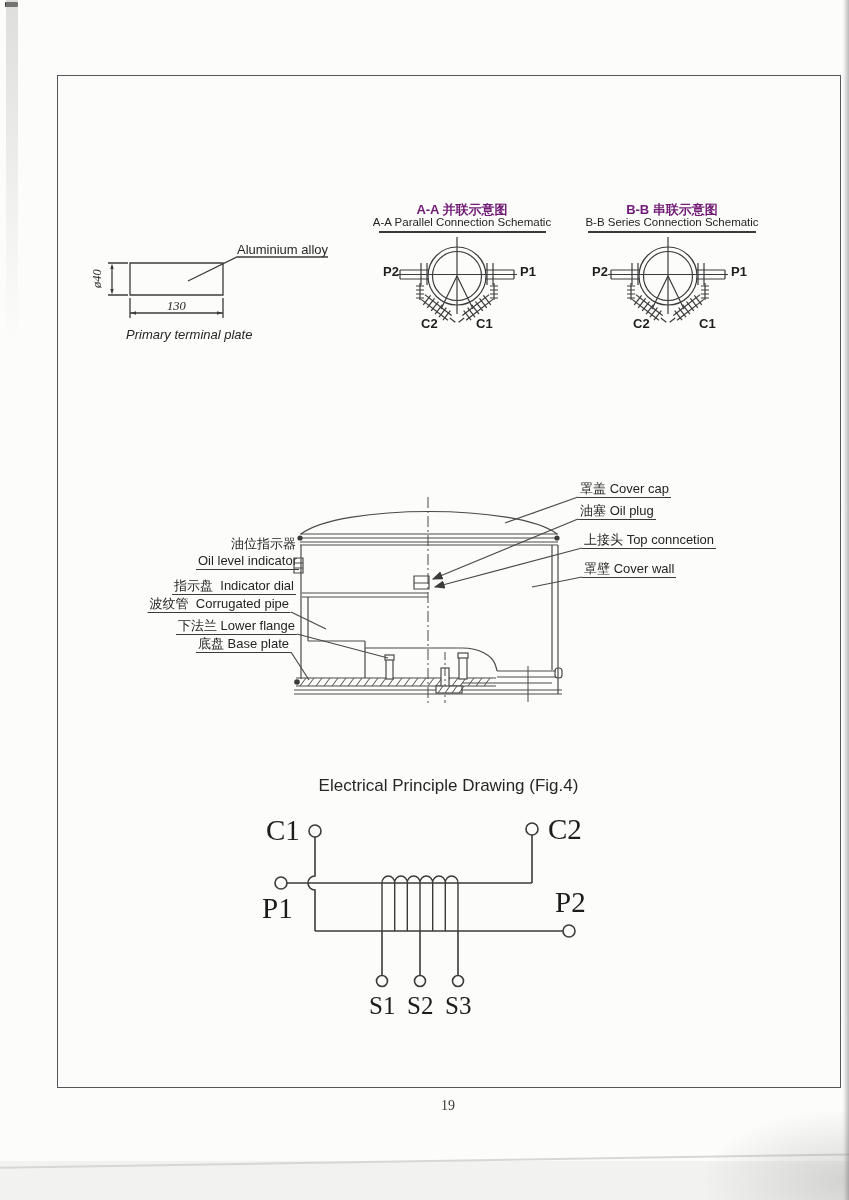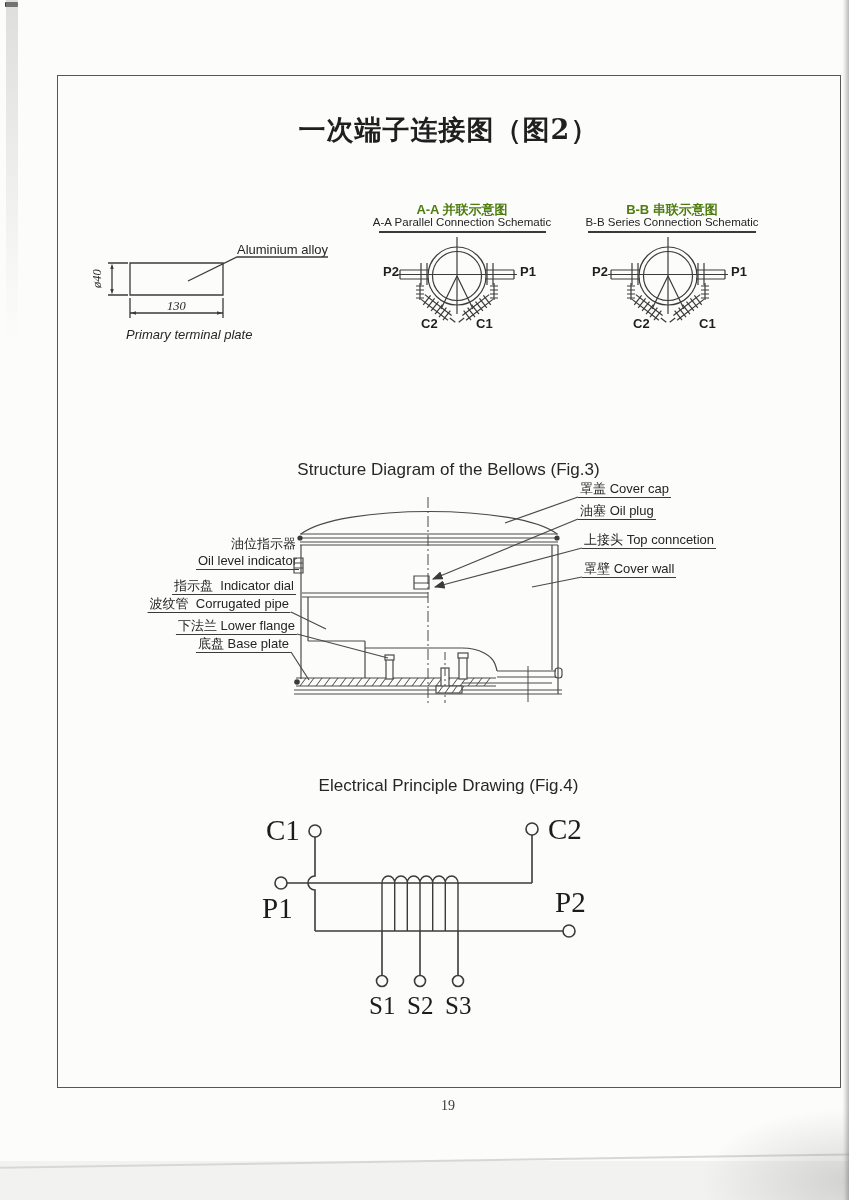--- a/index.html
+++ b/index.html
@@ -19,21 +19,21 @@
   .bottom-shade{position:absolute;left:0;top:1161px;width:849px;height:39px;background:#f2f2f0;
                 transform:rotate(-0.0deg);}
   .br-shade{position:absolute;right:0;top:1108px;width:150px;height:92px;
             background:radial-gradient(ellipse at 100% 80%,rgba(150,150,148,.35),transparent 70%);}
   
   .title-zh{position:absolute;left:57px;width:783px;text-align:center;
             font-family:"DejaVu Serif","Liberation Serif",serif;font-size:27px;font-weight:600;
             color:#1f1f1f;letter-spacing:1px;}
   .title-en{position:absolute;left:57px;width:783px;text-align:center;
             font-size:17px;color:#272727;}
-  .schem-title-zh{position:absolute;width:220px;text-align:center;font-size:13px;font-weight:700;color:#4d7c0f;}
+  .schem-title-zh{position:absolute;width:220px;text-align:center;font-size:13px;font-weight:700;color:#701a75;}
   .schem-title-en{position:absolute;width:220px;text-align:center;font-size:11.5px;color:#242424;}
   .schem-underline{position:absolute;height:2px;background:#3a3a3b;}
   .term{position:absolute;font-size:13px;font-weight:700;color:#1e1e1e;}
   .small-lbl{position:absolute;font-size:13px;color:#262626;white-space:nowrap;}
   .dim{position:absolute;font-family:"Liberation Serif",serif;font-style:italic;font-size:12.5px;color:#262626;}
   .mat-line{position:absolute;font-size:15.5px;color:#1f1f1f;white-space:nowrap;}
   .bl{position:absolute;font-size:13px;color:#242424;white-space:nowrap;
       border-bottom:1.6px solid #3b3b3b;padding:0 2px 1px 2px;line-height:15px;}
   .bl-plain{position:absolute;font-size:13px;color:#242424;white-space:nowrap;line-height:15px;}
   .r-anchor{transform:translateX(-100%);} 
@@ -48,21 +48,20 @@
 
   <div class="dash-tl"></div>
   <div class="left-strip"></div>
   <div class="bottom-shade"></div>
   <div class="bottom-edge"></div>
   <div class="br-shade"></div>
   <div class="right-strip"></div>
 
   <div class="page-border"></div>
 
-  <div class="title-zh" style="top:112px;">一次端子连接图（图2）</div>
 
   <div class="schem-title-zh" style="left:352px;top:201px;">A-A 并联示意图</div>
   <div class="schem-title-en" style="left:352px;top:216px;">A-A Parallel  Connection Schematic</div>
   <div class="schem-underline" style="left:379px;top:231px;width:167px;"></div>
 
   <div class="schem-title-zh" style="left:562px;top:201px;">B-B 串联示意图</div>
   <div class="schem-title-en" style="left:562px;top:216px;">B-B Series Connection Schematic</div>
   <div class="schem-underline" style="left:588px;top:231px;width:168px;"></div>
 
   <div class="small-lbl" style="left:237px;top:242px;">Aluminium alloy</div>
@@ -74,21 +73,20 @@
   <div class="term" style="left:520px;top:264px;">P1</div>
   <div class="term" style="left:421px;top:316px;">C2</div>
   <div class="term" style="left:476px;top:316px;">C1</div>
 
   <div class="term" style="left:592px;top:264px;">P2</div>
   <div class="term" style="left:731px;top:264px;">P1</div>
   <div class="term" style="left:633px;top:316px;">C2</div>
   <div class="term" style="left:699px;top:316px;">C1</div>
 
 
-  <div class="title-en" style="top:460px;">Structure Diagram of the Bellows (Fig.3)</div>
 
   <div class="bl-plain r-anchor" style="left:296px;top:536px;">油位指示器</div>
   <div class="bl r-anchor" style="left:299px;top:553px;">Oil level indicator</div>
   <div class="bl r-anchor" style="left:296px;top:578px;"><span>指示盘</span>&nbsp;&nbsp;<span>Indicator dial</span></div>
   <div class="bl r-anchor" style="left:291px;top:596px;"><span>波纹管</span>&nbsp;&nbsp;<span>Corrugated pipe</span></div>
   <div class="bl r-anchor" style="left:297px;top:618px;"><span>下法兰</span>&nbsp;<span>Lower flange</span></div>
   <div class="bl r-anchor" style="left:291px;top:636px;"><span>底盘</span>&nbsp;<span>Base plate</span></div>
 
   <div class="bl" style="left:578px;top:481px;"><span>罩盖</span>&nbsp;<span>Cover cap</span></div>
   <div class="bl" style="left:578px;top:503px;"><span>油塞</span>&nbsp;<span>Oil plug</span></div>

